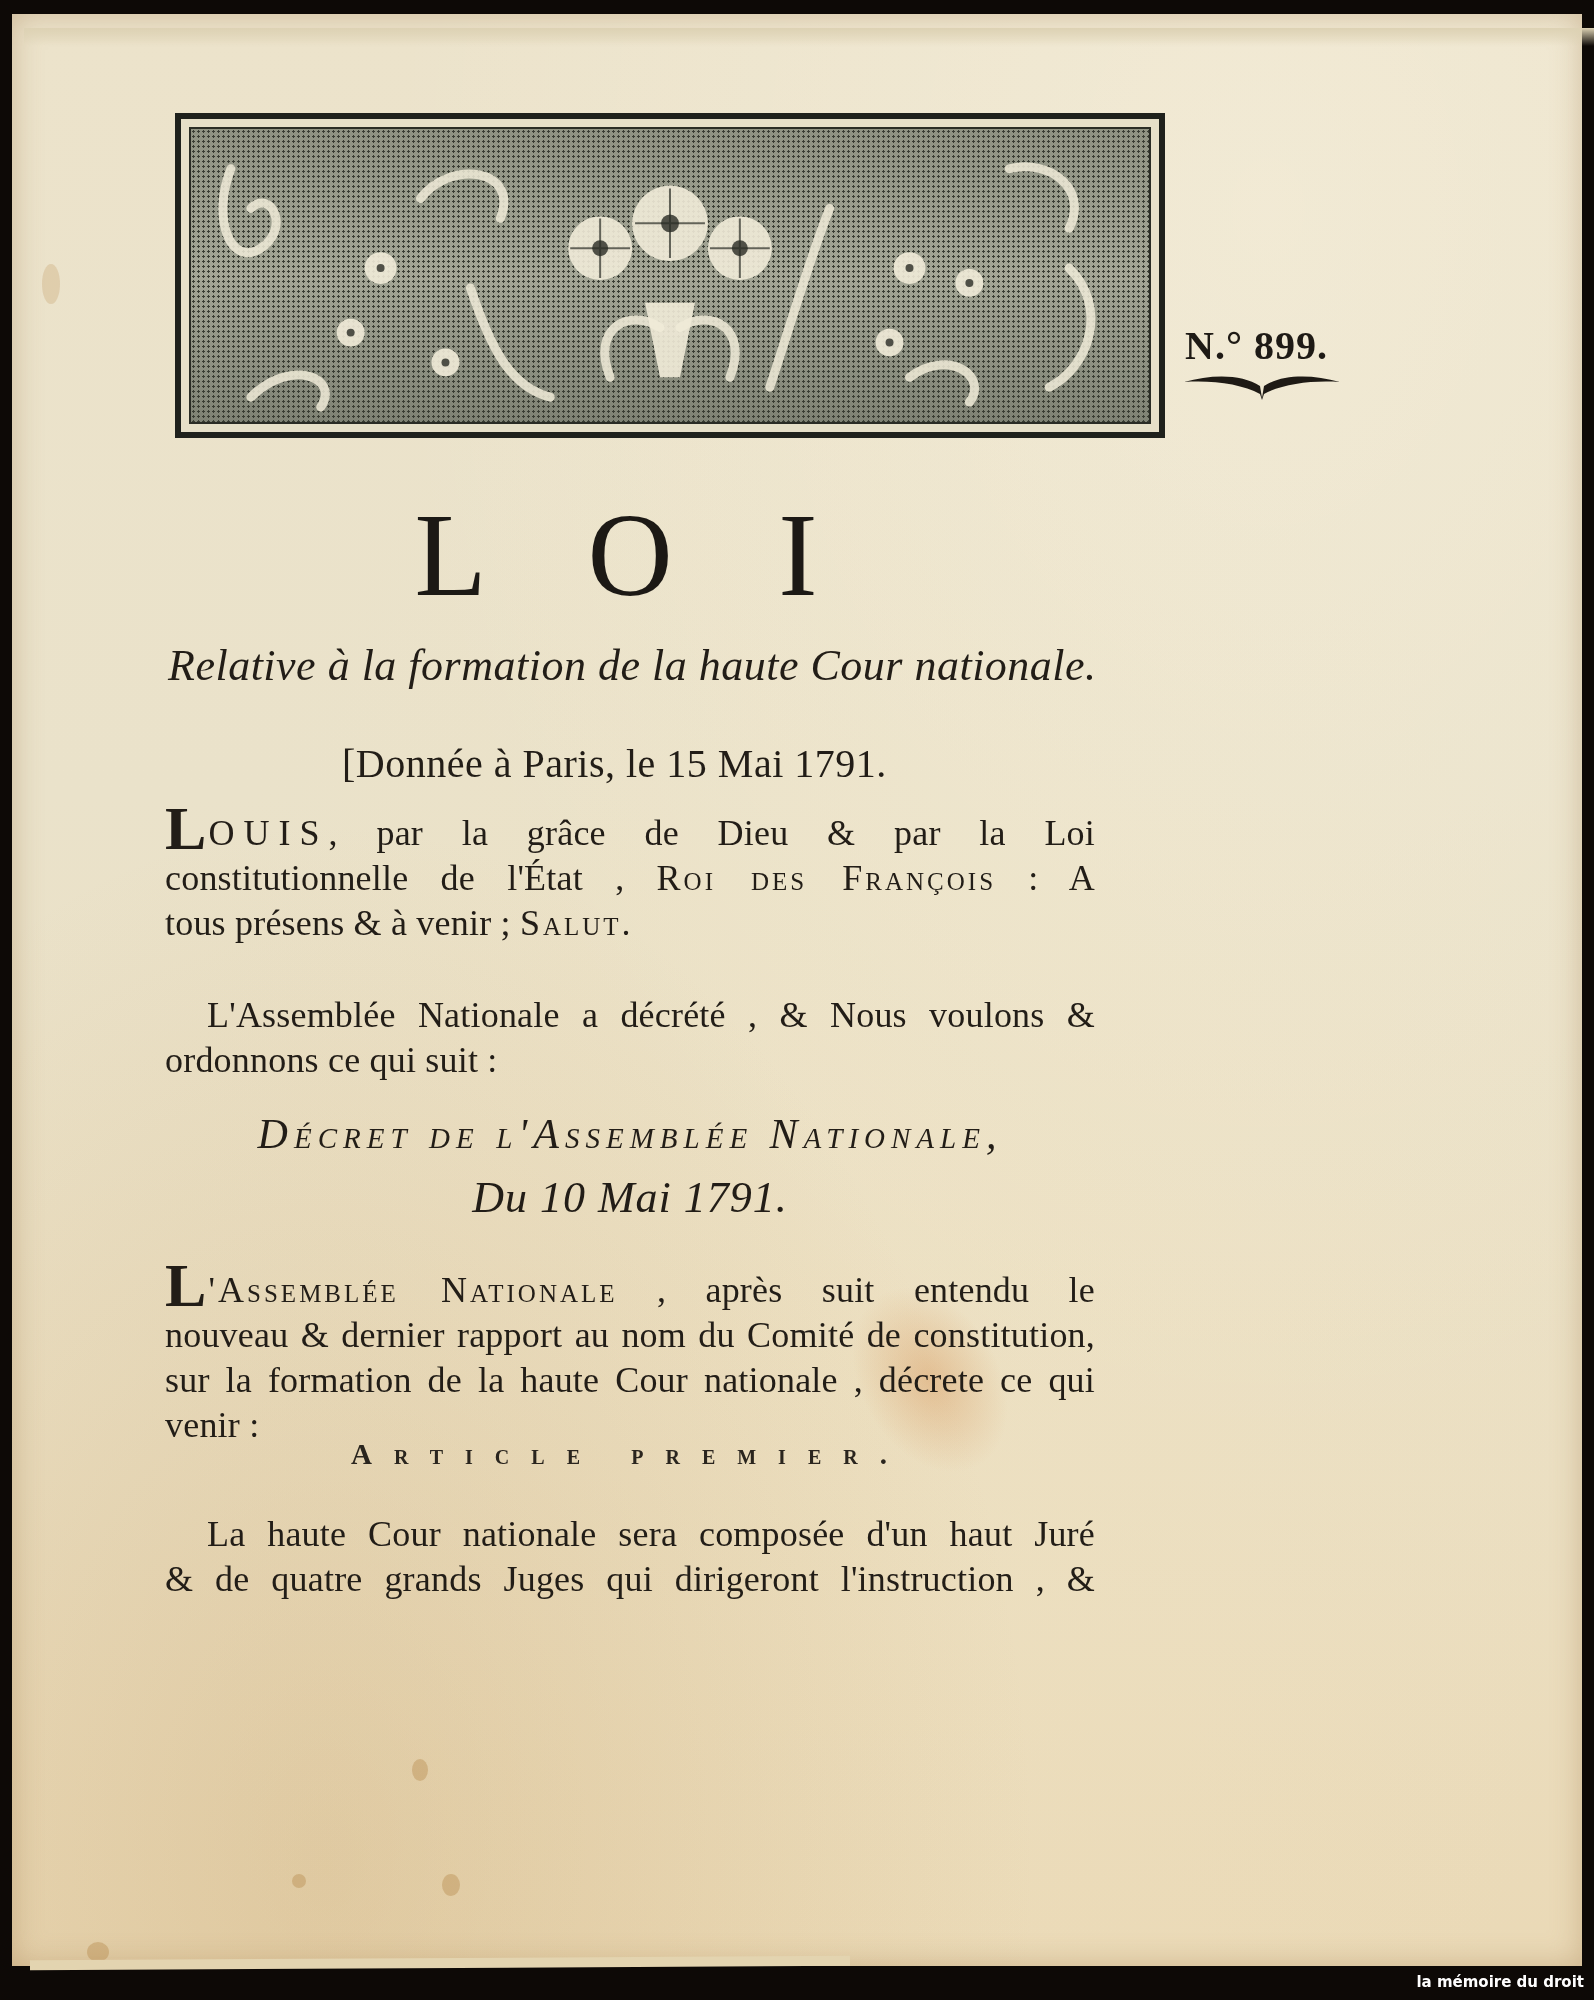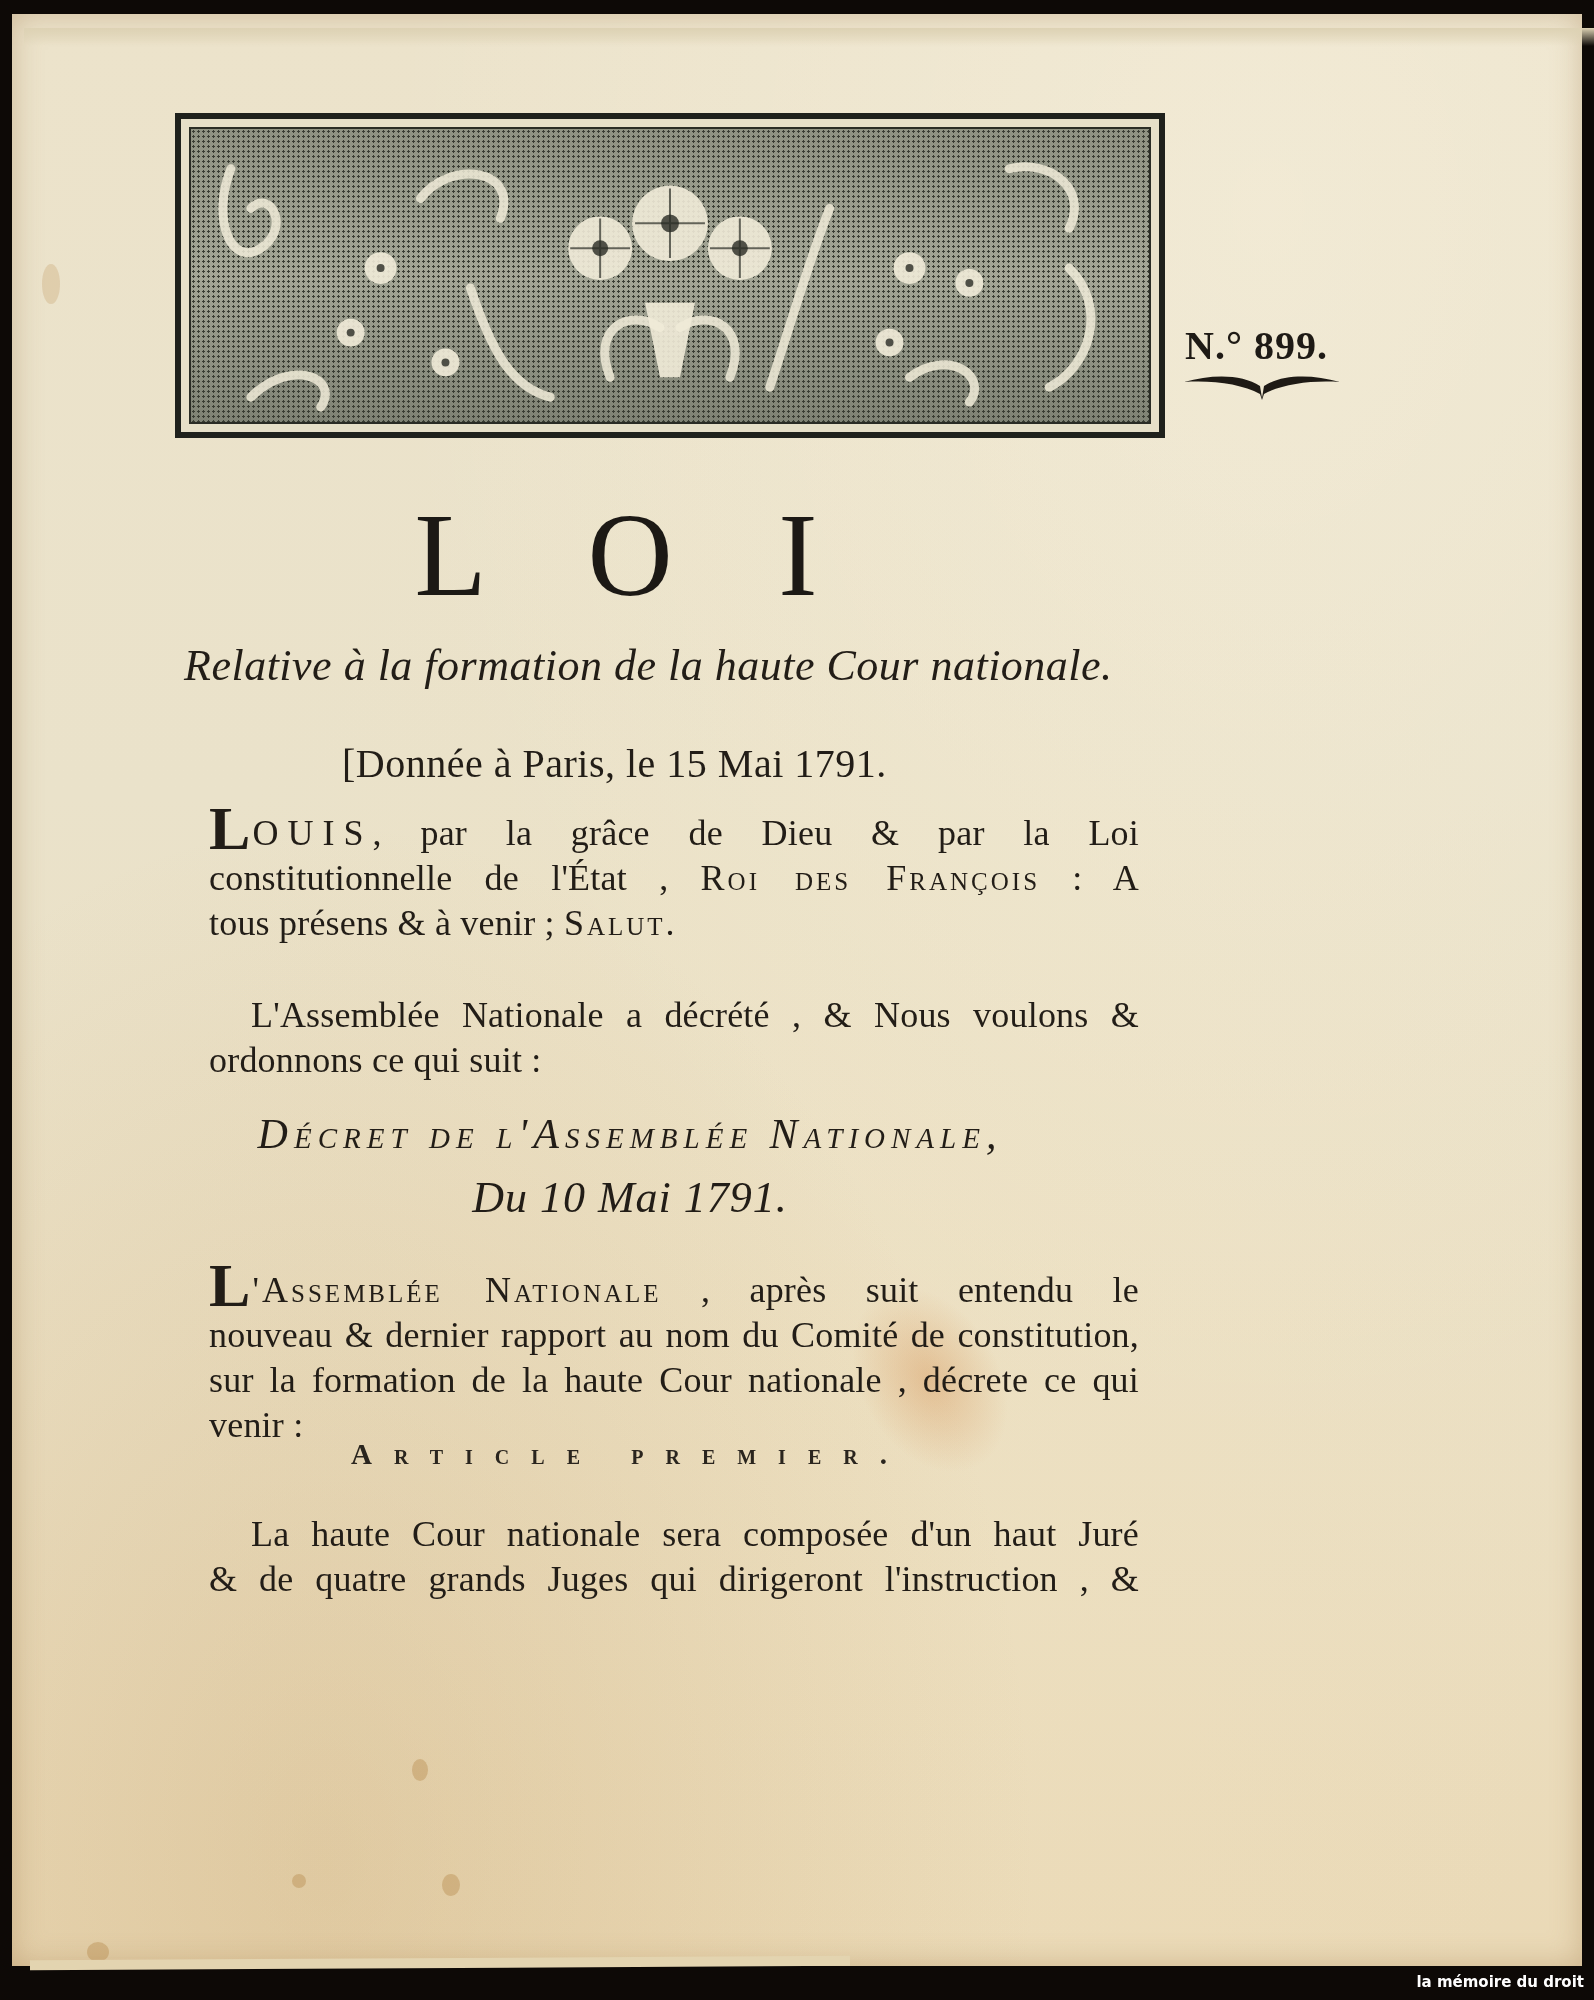--- a/index.html
+++ b/index.html
@@ -49,30 +49,29 @@
     letter-spacing: 1px; color: #1e1a15;
   }
   .brace { position: absolute; left: 1182px; top: 372px; width: 160px; height: 30px; }
 
   .title {
     position: absolute; left: 0; width: 1270px; top: 488px; text-align: center;
     font-size: 118px; letter-spacing: 38px; color: #1c1915; font-weight: normal;
   }
   .subtitle {
     position: absolute; left: 168px; top: 640px; width: 940px;
-    font-size: 44px; font-style: italic; letter-spacing: 0.5px; color: #221d17; margin-left: 16px;
+    font-size: 44px; font-style: italic; letter-spacing: 0.5px; color: #221d17;
   }
   .dateline {
     position: absolute; left: 342px; top: 740px; font-size: 40px; letter-spacing: 0.5px;
   }
   .para {
     position: absolute; left: 165px; width: 930px;
     font-size: 36px; line-height: 45px; text-align: justify; text-align-last: left;
     letter-spacing: 0.2px;
-    margin-left: 44px;
   }
   .para .first-line { display: block; text-align-last: justify; }
   .dropcap {
     font-size: 62px; font-weight: bold; line-height: 40px; vertical-align: -4px;
     margin-right: 2px;
   }
   .sc { font-variant: small-caps; letter-spacing: 3px; }
   .sc-wide { font-variant: small-caps; letter-spacing: 9px; }
   .decree-title {
     position: absolute; left: 160px; width: 940px; top: 1110px; text-align: center;

